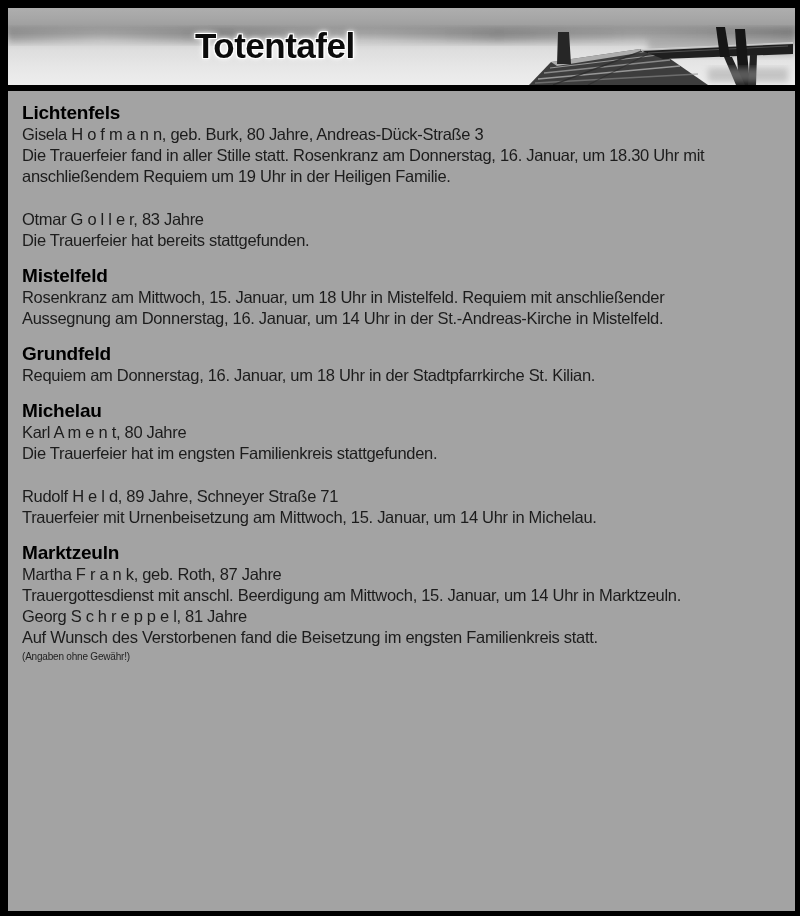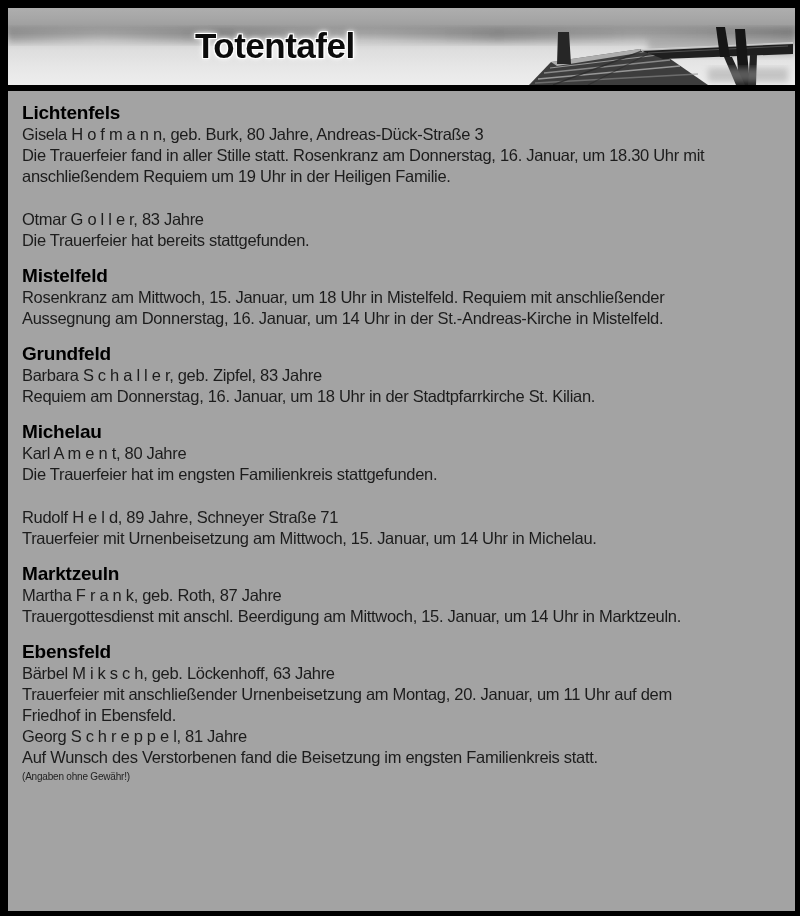--- a/index.html
+++ b/index.html
@@ -136,21 +136,20 @@
         <h2 class="town-heading">Mistelfeld</h2>
         <div class="entry">
           <div class="txt-line">Rosenkranz am Mittwoch, 15. Januar, um 18 Uhr in Mistelfeld. Requiem mit anschließender</div>
           <div class="txt-line">Aussegnung am Donnerstag, 16. Januar, um 14 Uhr in der St.-Andreas-Kirche in Mistelfeld.</div>
         </div>
       </section>
 
       <section>
         <h2 class="town-heading">Grundfeld</h2>
         <div class="entry">
-          <div class="txt-line">Barbara S c h a l l e r, geb. Zipfel, 83 Jahre</div>
           <div class="txt-line">Requiem am Donnerstag, 16. Januar, um 18 Uhr in der Stadtpfarrkirche St. Kilian.</div>
         </div>
       </section>
 
       <section>
         <h2 class="town-heading">Michelau</h2>
         <div class="entry">
           <div class="txt-line">Karl A m e n t, 80 Jahre</div>
           <div class="txt-line">Die Trauerfeier hat im engsten Familienkreis stattgefunden.</div>
         </div>
@@ -161,28 +160,20 @@
       </section>
 
       <section>
         <h2 class="town-heading">Marktzeuln</h2>
         <div class="entry">
           <div class="txt-line">Martha F r a n k, geb. Roth, 87 Jahre</div>
           <div class="txt-line">Trauergottesdienst mit anschl. Beerdigung am Mittwoch, 15. Januar, um 14 Uhr in Marktzeuln.</div>
         </div>
       </section>
 
-      <section>
-        <h2 class="town-heading">Ebensfeld</h2>
-        <div class="entry">
-          <div class="txt-line">Bärbel M i k s c h, geb. Löckenhoff, 63 Jahre</div>
-          <div class="txt-line">Trauerfeier mit anschließender Urnenbeisetzung am Montag, 20. Januar, um 11 Uhr auf dem</div>
-          <div class="txt-line">Friedhof in Ebensfeld.</div>
-        </div>
-      </section>
 
       <section>
         <div class="entry">
           <div class="txt-line">Georg S c h r e p p e l, 81 Jahre</div>
           <div class="txt-line">Auf Wunsch des Verstorbenen fand die Beisetzung im engsten Familienkreis statt.</div>
         </div>
       </section>
 
       <div class="disclaimer">(Angaben ohne Gewähr!)</div>
     </div>

